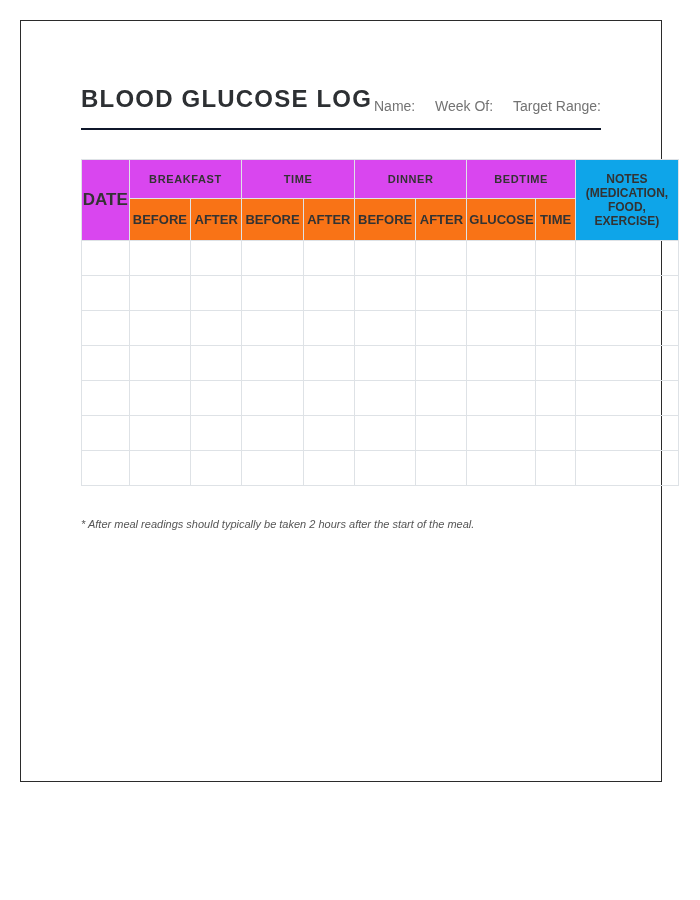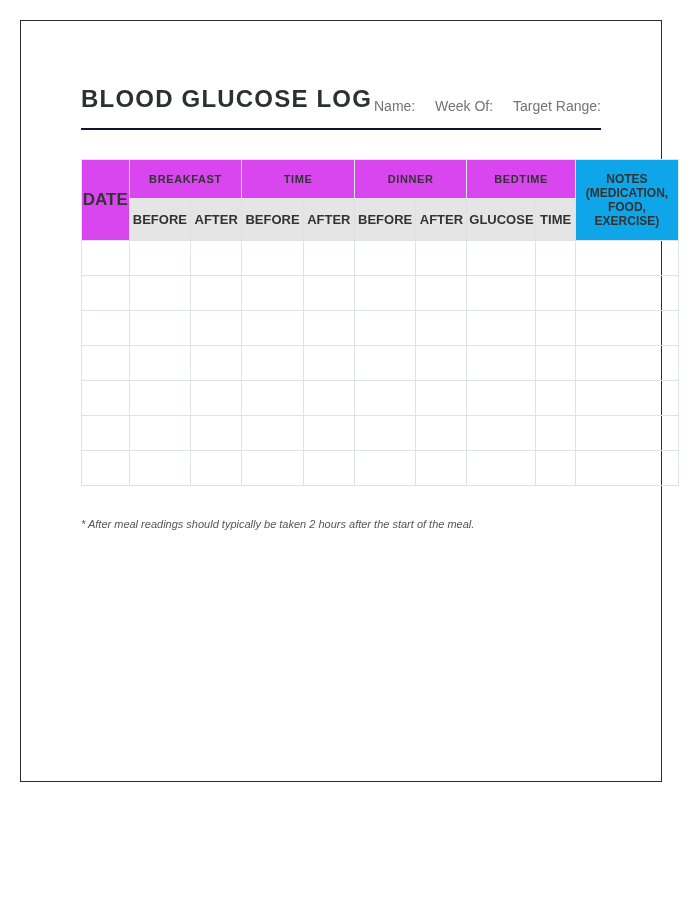--- a/index.html
+++ b/index.html
@@ -73,21 +73,21 @@
       color: #333;
       font-weight: bold;
     }
     th.group {
       background: #d946ef;
       font-size: 11px;
       letter-spacing: 0.6px;
       height: 38px;
     }
     th.sub {
-      background: #e5e5e5;
+      background: #f97316;
       font-size: 13px;
       height: 41px;
     }
     th.date {
       background: #d946ef;
       font-size: 17px;
     }
     th.notes {
       background: #0ea5e9;
       font-size: 12px;

